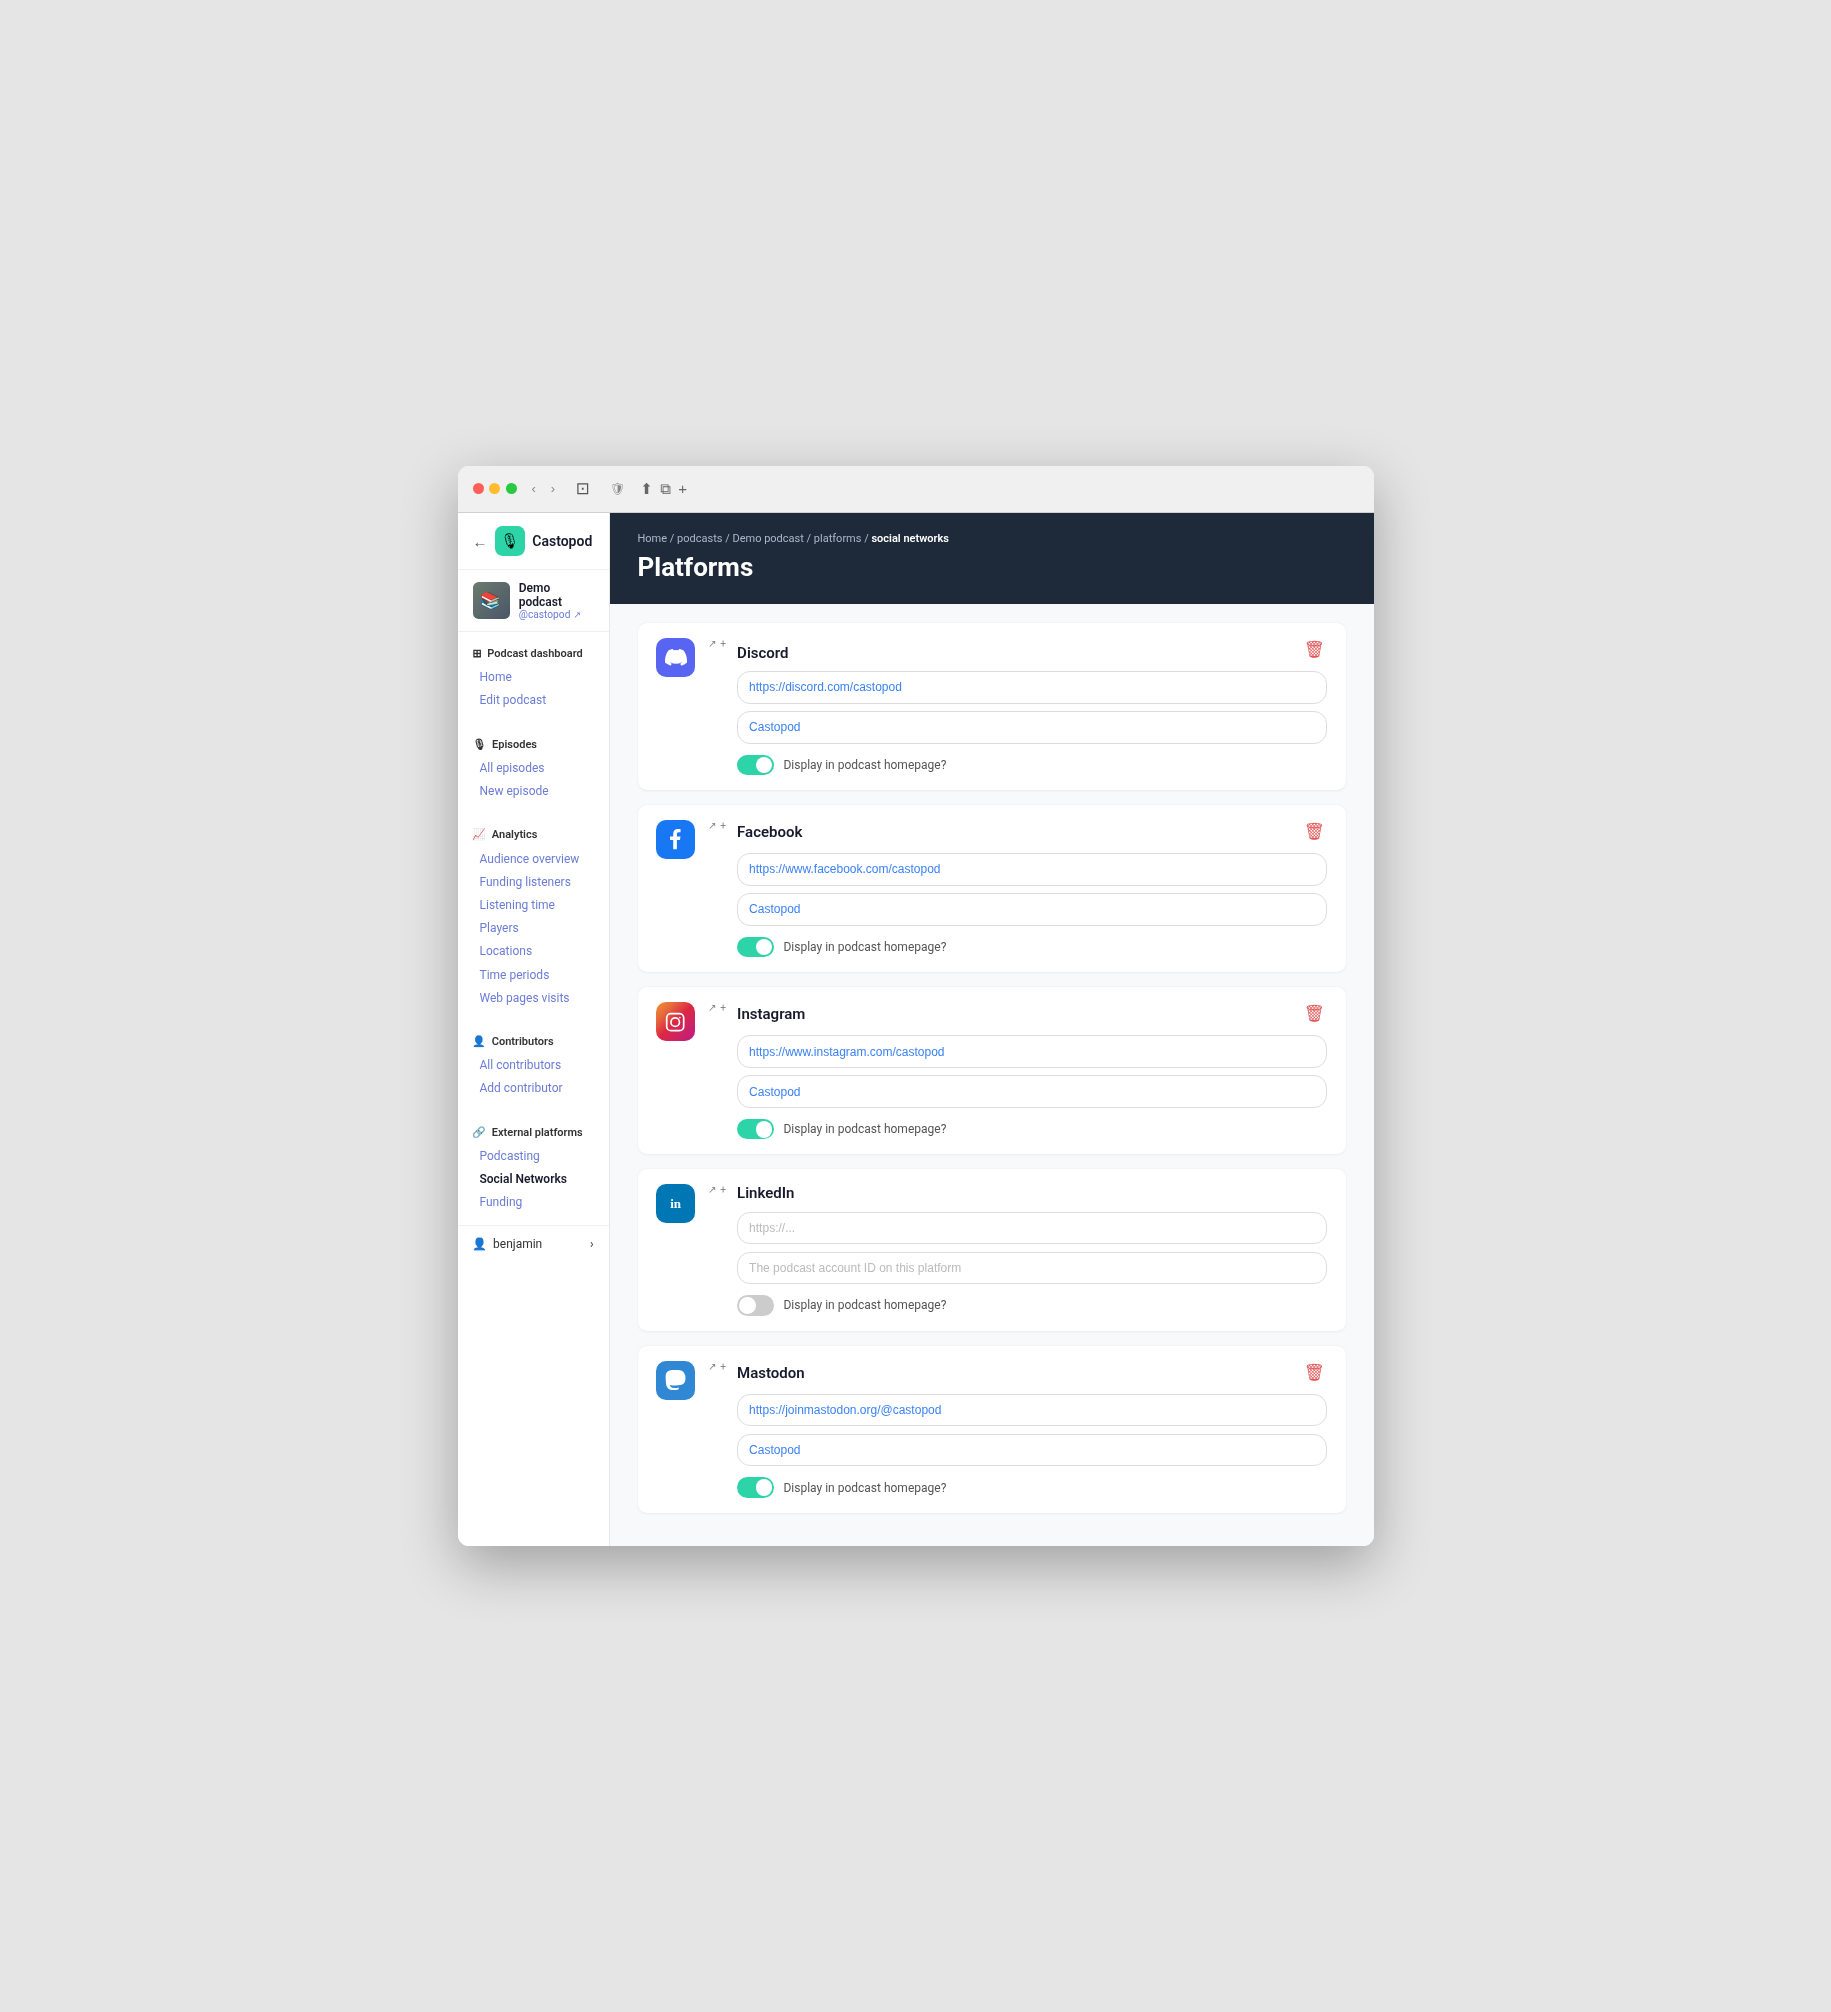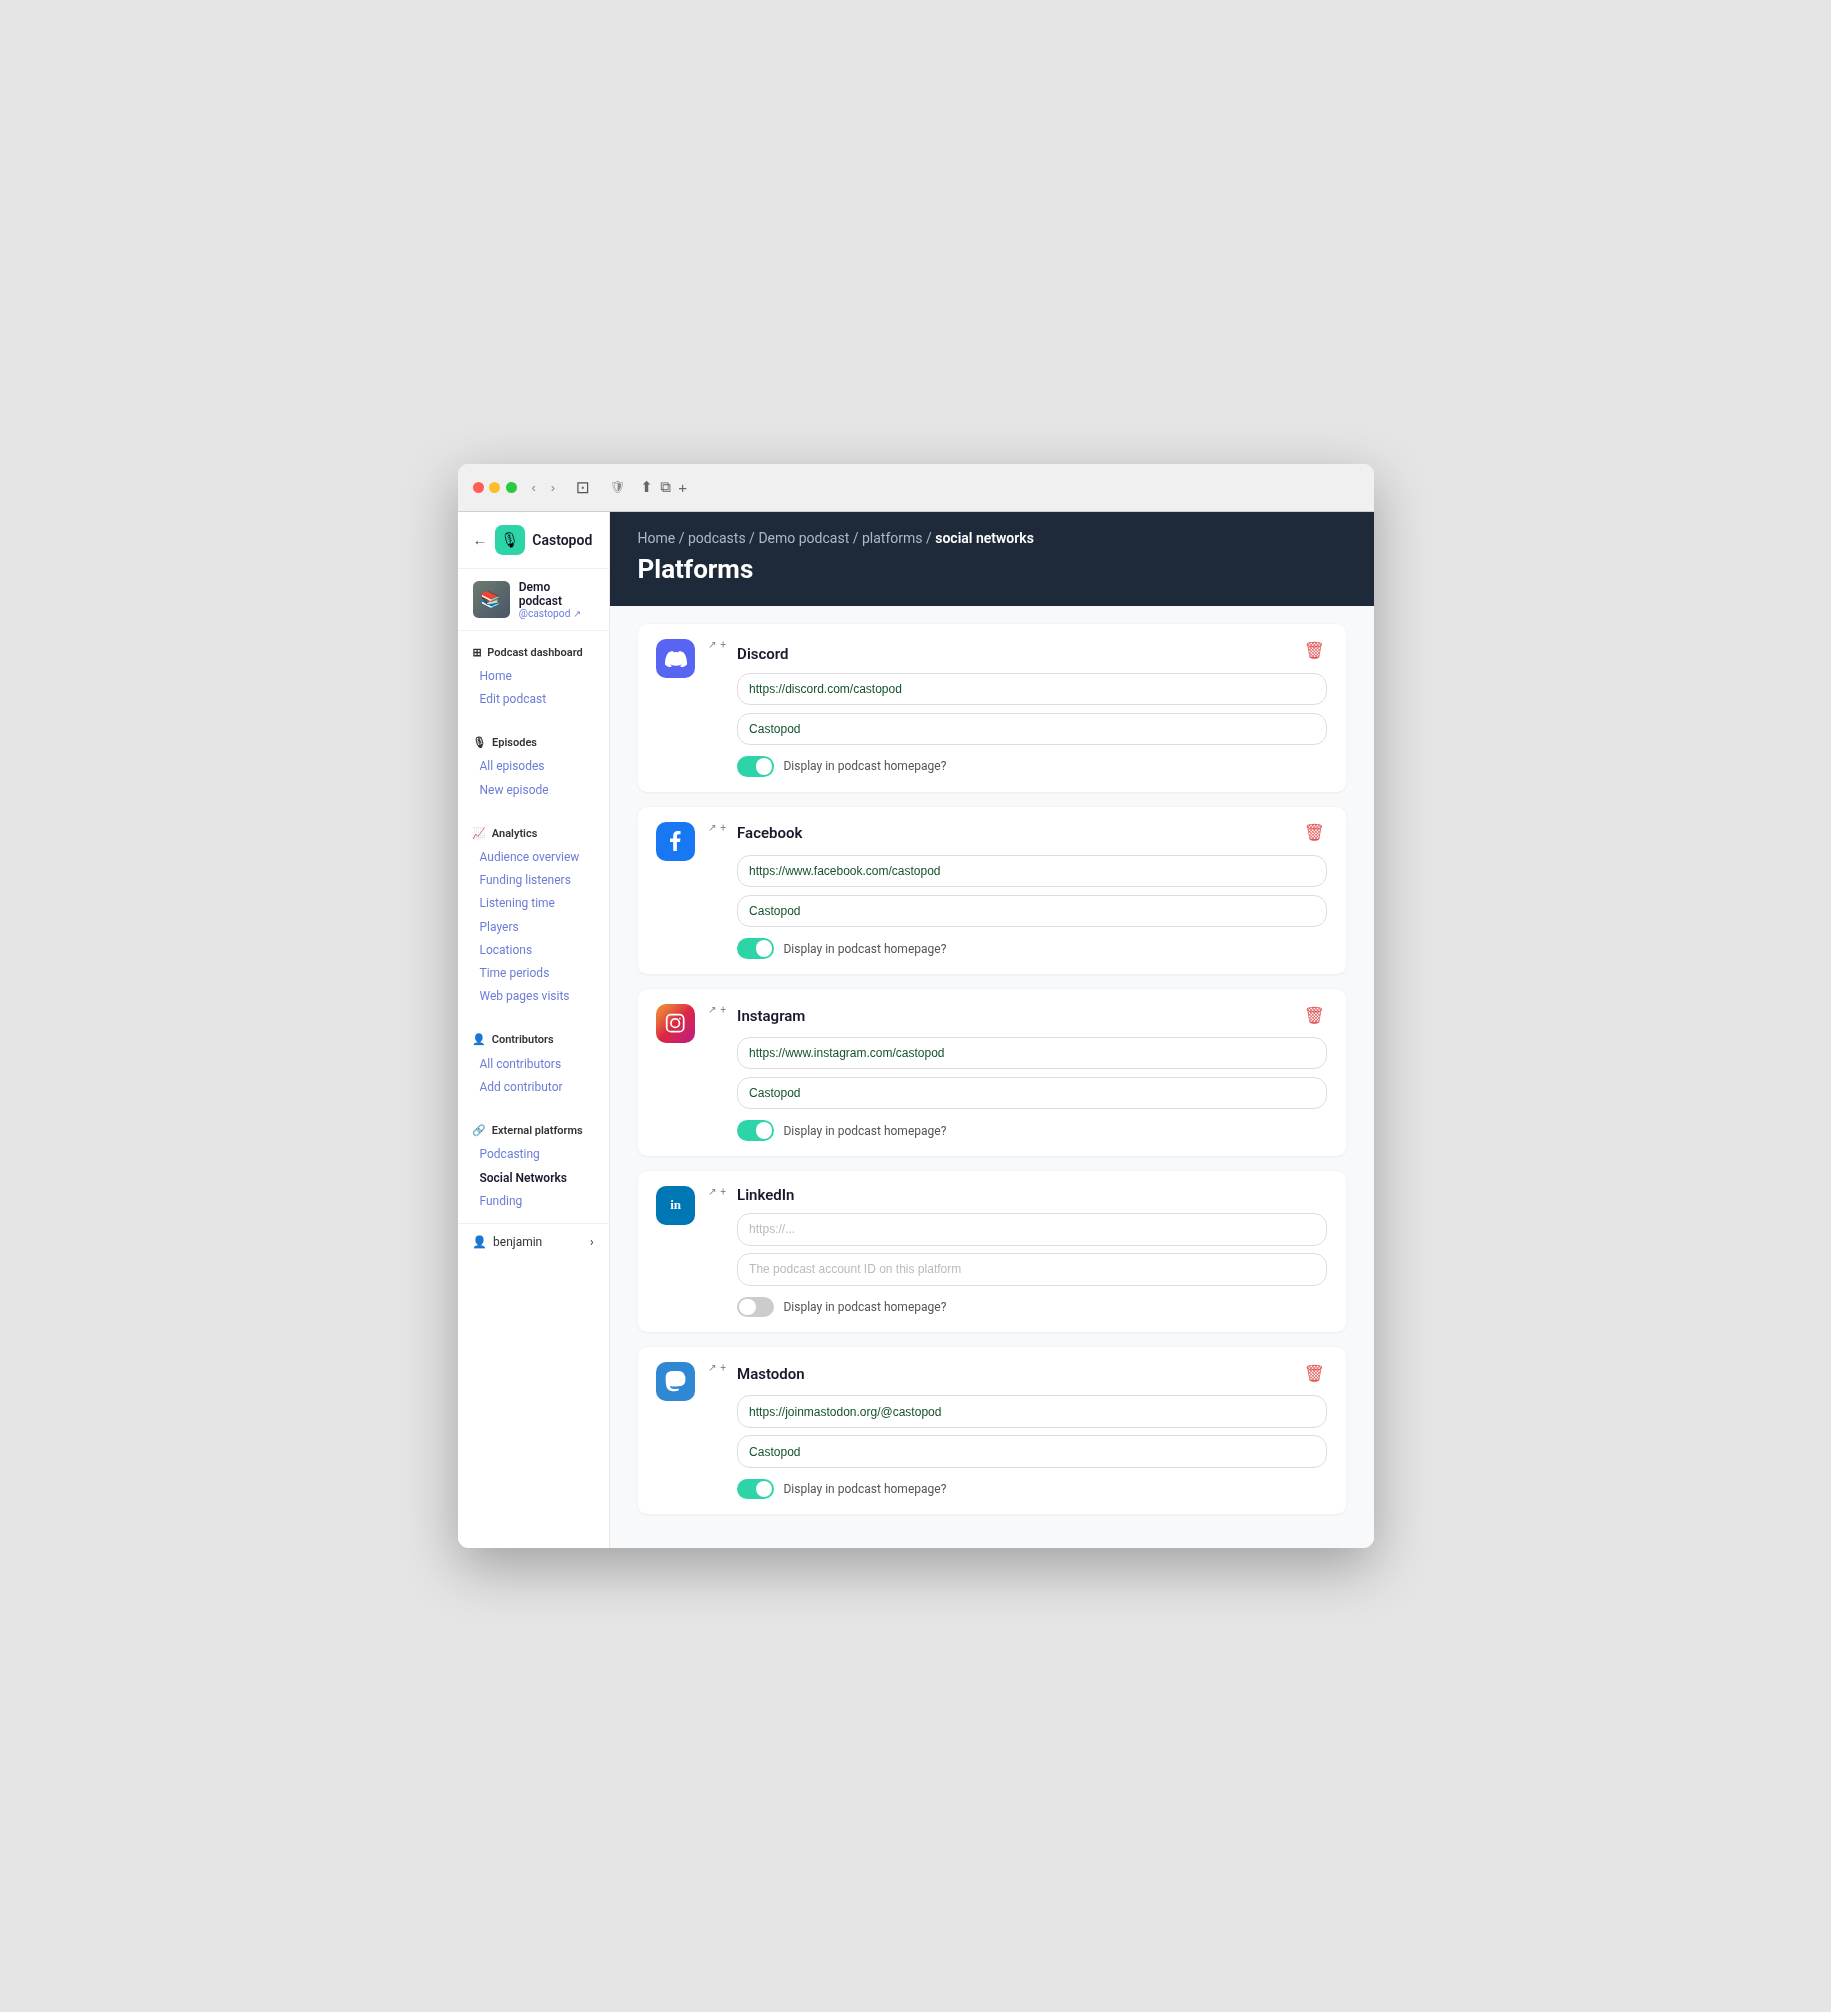--- a/index.html
+++ b/index.html
@@ -190,21 +190,21 @@
       flex: 1;
       background: #f8f9fa;
       overflow-y: auto;
     }
     .page-header {
       background: #1e2a3a;
       padding: 18.6px 28px 22px;
       color: white;
     }
     .breadcrumb {
-      font-size: 14px;
+      font-size: 11px;
       color: #aab8c8;
       margin-bottom: 7.4px;
     }
     .breadcrumb a { color: #aab8c8; text-decoration: none; }
     .breadcrumb strong { color: white; font-weight: 600; }
     .page-title {
       font-size: 26px;
       font-weight: 700;
       color: white;
     }
@@ -258,21 +258,21 @@
       color: #e05555;
       font-size: 16.7px;
       padding: 1.9px;
     }
     .platform-input {
       width: 100%;
       border: 0.9px solid #ddd;
       border-radius: 13px;
       padding: 8.3px 11px;
       font-size: 12px;
-      color: #14532d;
+      color: #3b82f6;
       margin-bottom: 7.4px;
       outline: none;
     }
     .platform-input::placeholder { color: #bbb; }
     .toggle-row {
       display: flex;
       align-items: center;
       gap: 9.3px;
       margin-top: 3.7px;
     }

